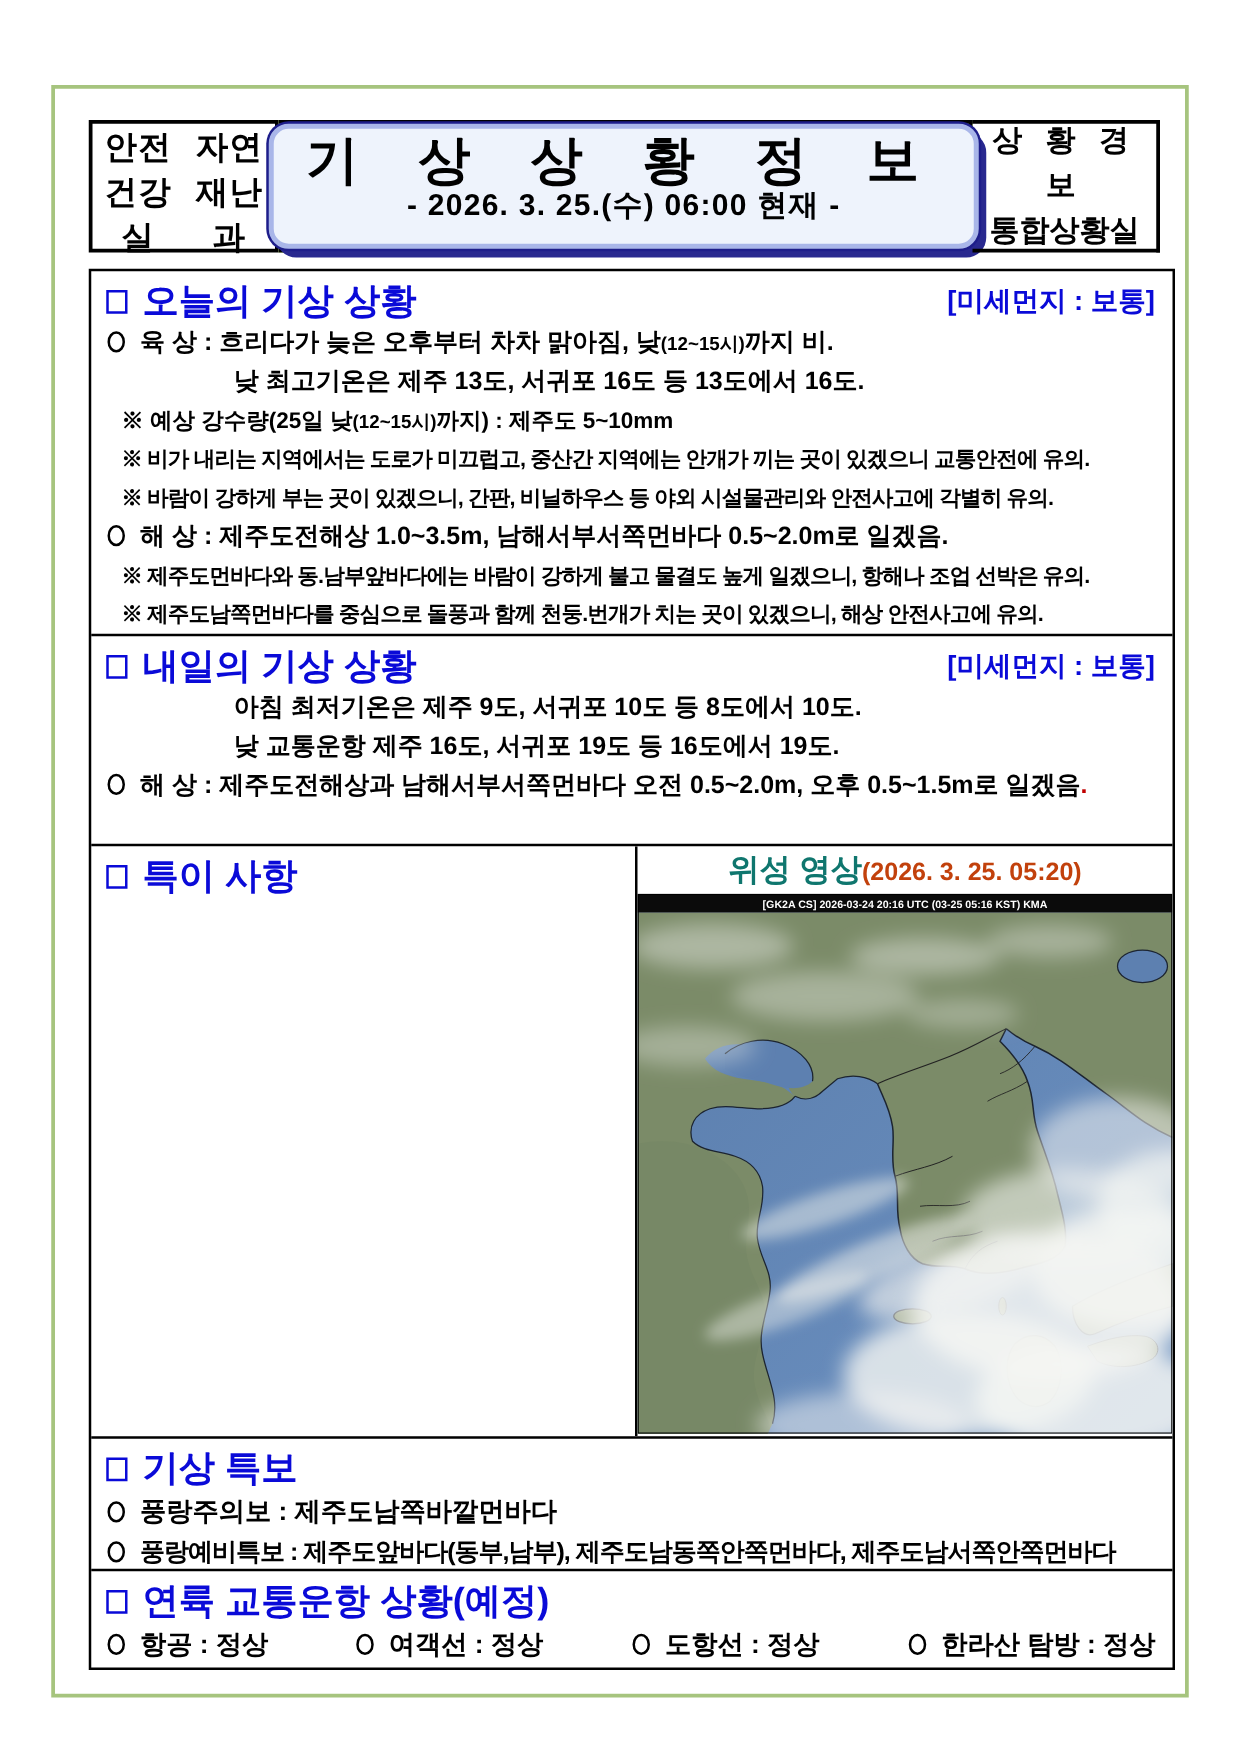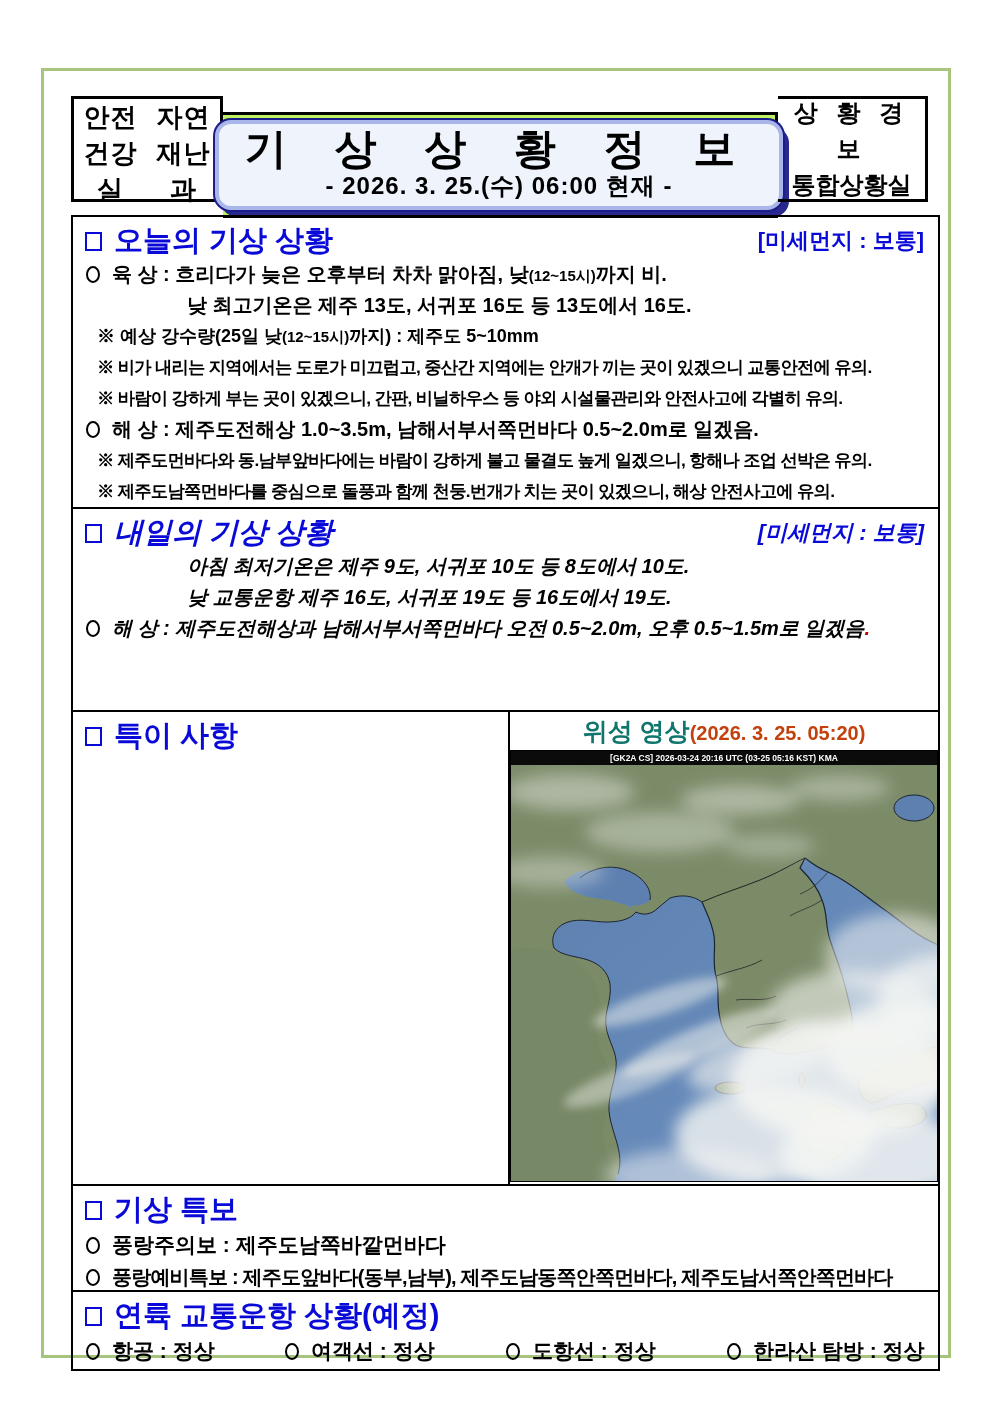--- a/index.html
+++ b/index.html
@@ -5,21 +5,21 @@
   * { margin:0; padding:0; box-sizing:border-box; }
   body { background:#ffffff; font-family:"Liberation Sans", sans-serif; font-weight:bold; }
   .page { position:relative; width:992px; height:1403px; background:#fff; overflow:hidden; }
   .frame { position:absolute; left:41px; top:68px; width:910px; height:1290px; border:3px solid #a6c47e; }
 
   
   .header { position:absolute; left:71px; top:96px; width:857px; height:106px; display:flex; }
   .hcell { border:3px solid #000; border-left:none; height:100%; }
   .hcell:first-child { border-left:3px solid #000; }
   .hc-left { width:152px; display:flex; flex-direction:row; justify-content:center; text-align:center; font-size:26px; line-height:36px; letter-spacing:1px; }
-  .hc-center { width:555px; background:#bef264; display:flex; align-items:center; justify-content:center;margin-top:16px; }
+  .hc-center { width:555px; background:#bef264; display:flex; justify-content:center; }
   .hc-right { width:150px; display:flex; flex-direction:column; justify-content:center; text-align:center; font-size:24px; line-height:36px; }
   .hc-right .sp { letter-spacing:6px; }
   .badge { background:#eef3fc; border:4px solid #a9b6e9; border-radius:16px; padding:2px 26px 6px 26px; text-align:center; box-shadow:0 0 0 2px #1d1d8a, 6px 7px 0 0 #28288f; }
   .badge-title { font-size:42px; letter-spacing:18px; line-height:46px; white-space:nowrap; }
   .badge-sub { font-size:24px; letter-spacing:1px; line-height:28px; white-space:nowrap; }
 
   
   .main { position:absolute; left:71px; top:215px; width:869px; border:2px solid #000; }
   .section { border-top:2px solid #000; overflow:hidden; }
   .section:first-child { border-top:none; }
@@ -29,21 +29,21 @@
   .dust { color:#0a0ad8; font-size:22px; white-space:nowrap; }
 
   .line { height:31px; line-height:31px; font-size:20px; white-space:nowrap; padding-left:13px; }
   .line-lg { height:33px; line-height:33px; font-size:21px; }
   .circ { display:inline-block; width:14px; height:17px; border:2px solid #000; border-radius:50%; margin-right:12px; vertical-align:-2px; }
   .sub { padding-left:114px; }
   .star { padding-left:24px; font-size:18px; }
   .tight { font-size:17.3px; letter-spacing:-0.7px; }
   .small { font-size:15px; }
   .red { color:#c00000; }
-  .sec1 { height:290px; } .sec2 { height:203px;font-style:italic; }
+  .sec1 { height:290px; } .sec2 { height:168px; }
   .sec4 { height:106px; } .sec5 { height:79px; }
 
   
   .sec3 { height:474px; display:flex; }
   .s3-left { width:437px; border-right:2px solid #000; }
   .s3-right { width:428px; }
   .sat-caption { height:38px; line-height:38px; text-align:center; white-space:nowrap; }
   .sat-caption .t1 { color:#0f766e; font-size:25px; }
   .sat-caption .t2 { color:#c2410c; font-size:20px; }
   .satmap { display:block; }

